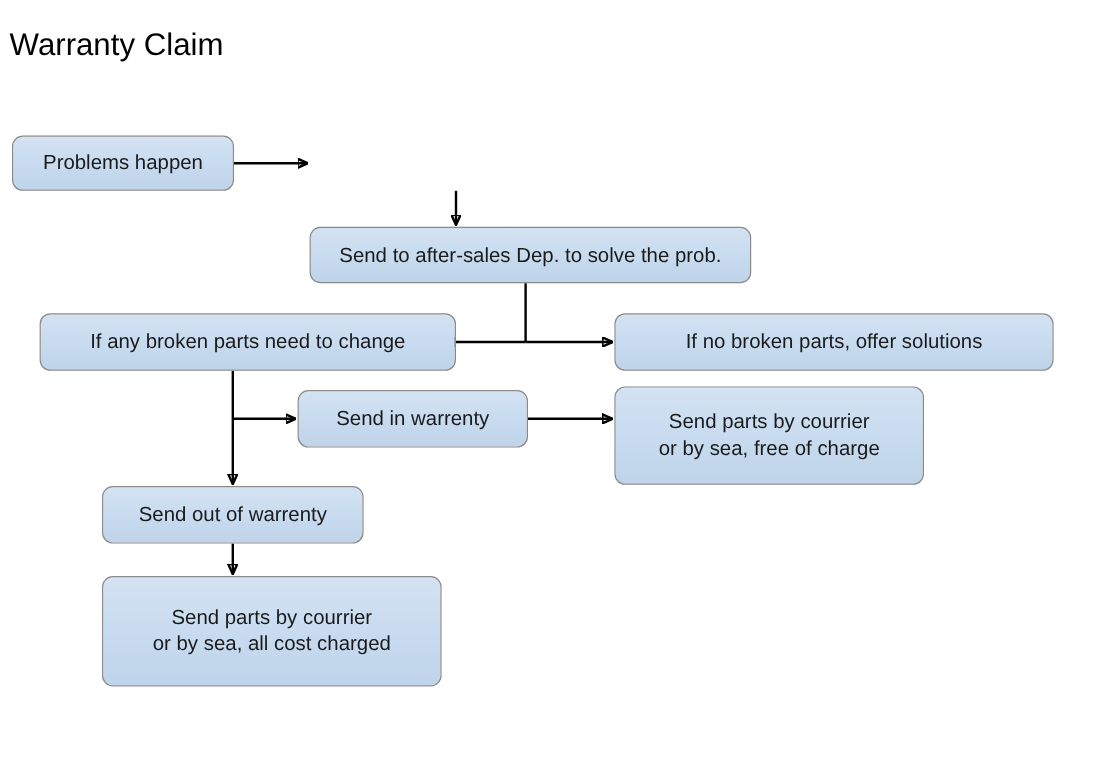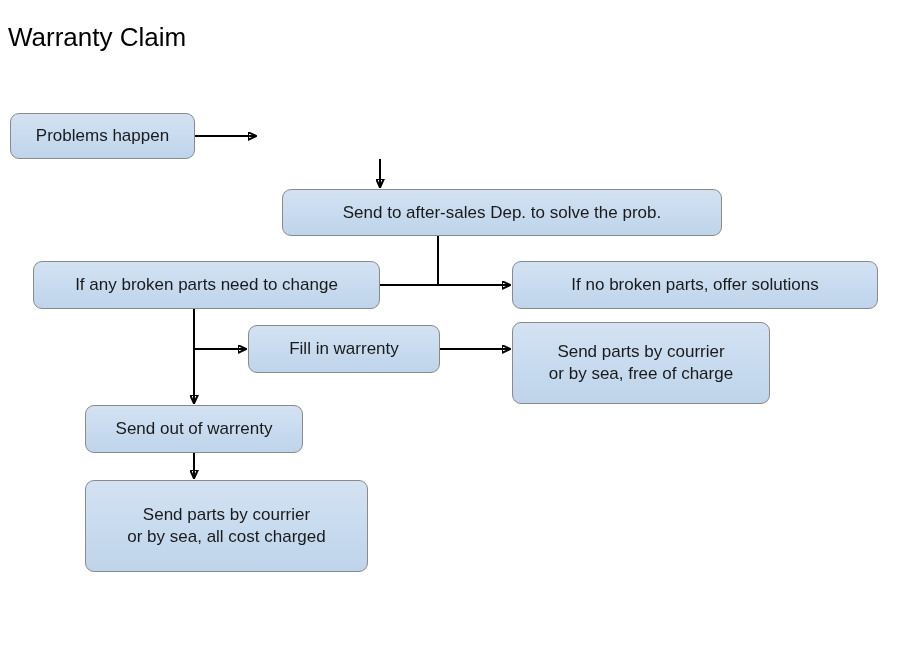--- a/index.html
+++ b/index.html
@@ -84,27 +84,27 @@
     <line x1="194" y1="349" x2="246" y2="349" marker-end="url(#ah)"></line>
 
     <line x1="440" y1="349" x2="510" y2="349" marker-end="url(#ah)"></line>
 
     <line x1="194" y1="453" x2="194" y2="478" marker-end="url(#ah)"></line>
   </svg>
 
   <div class="node" style="left:10px; top:113px; width:185px; height:46px;">Problems happen</div>
 
 
-  <div class="node" style="left:258px; top:189px; width:440px; height:47px;margin-left:24px;">Send to after-sales Dep. to solve the prob.</div>
+  <div class="node" style="left:258px; top:189px; width:368px; height:47px;">Send to after-sales Dep. to solve the prob.</div>
 
   <div class="node" style="left:22px; top:261px; width:347px; height:48px;margin-left:11px;">If any broken parts need to change</div>
 
   <div class="node" style="left:512px; top:261px; width:366px; height:48px;">If no broken parts, offer solutions</div>
 
-  <div class="node" style="left:248px; top:325px; width:192px; height:48px;">Fill in warrenty</div>
+  <div class="node" style="left:248px; top:325px; width:192px; height:48px;">Send in warrenty</div>
 
   <div class="node" style="left:512px; top:322px; width:258px; height:82px;">Send parts by courrier
 or by sea, free of charge</div>
 
   <div class="node" style="left:85px; top:405px; width:218px; height:48px;">Send out of warrenty</div>
 
   <div class="node" style="left:85px; top:480px; width:283px; height:92px;">Send parts by courrier
 or by sea, all cost charged</div>
 
 </div>

